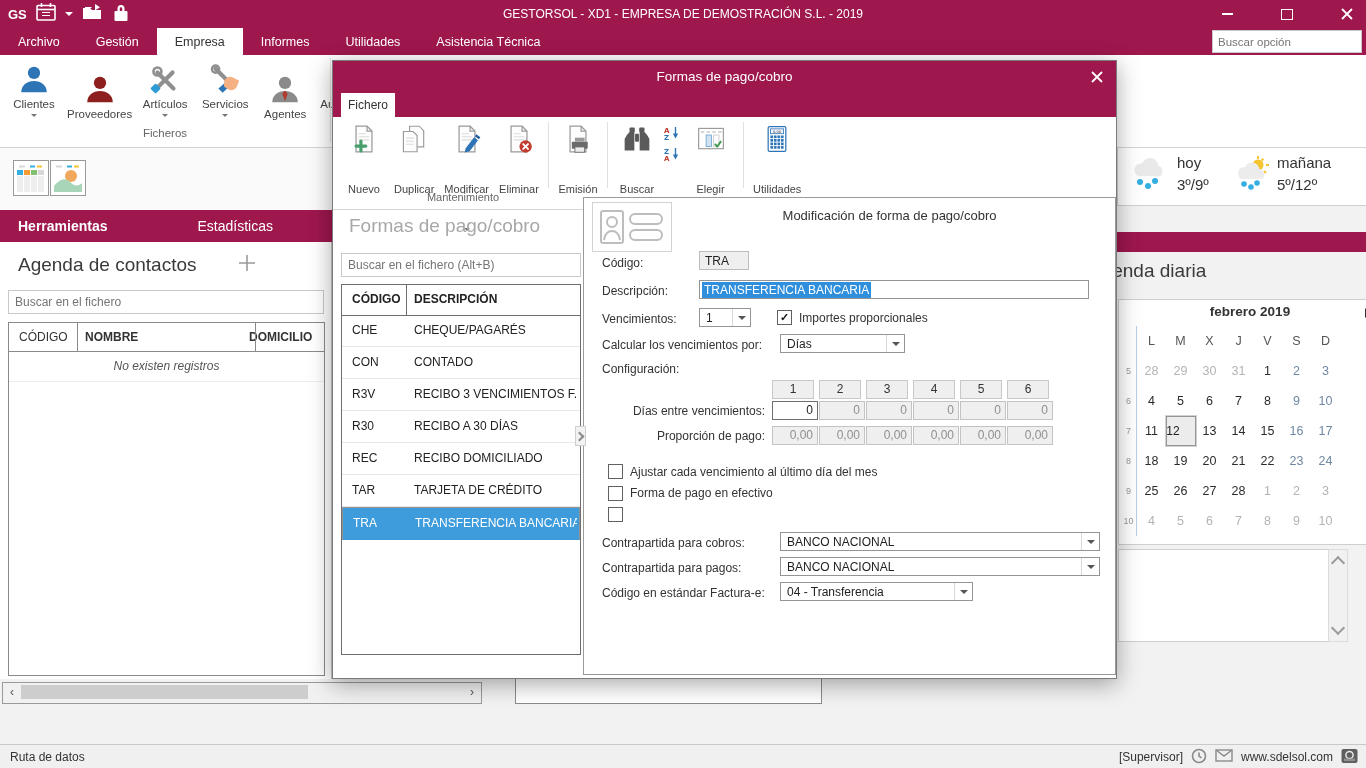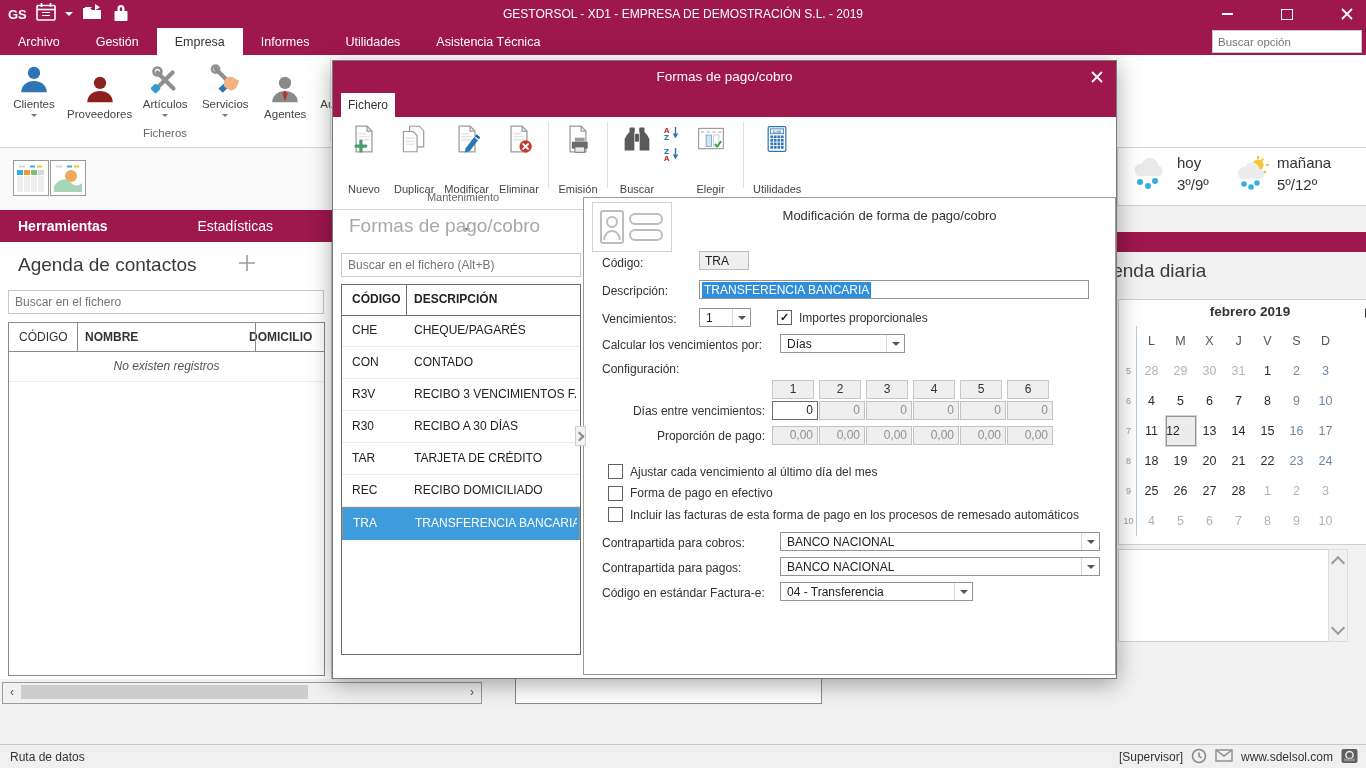--- a/index.html
+++ b/index.html
@@ -613,26 +613,26 @@
           </div>
           <div class="list-row">
             <span class="code">R3V</span>
             <span class="desc">RECIBO 3 VENCIMIENTOS F.FA</span>
           </div>
           <div class="list-row">
             <span class="code">R30</span>
             <span class="desc">RECIBO A 30 DÍAS</span>
           </div>
           <div class="list-row">
+            <span class="code">REC</span>
+            <span class="desc">RECIBO DOMICILIADO</span>
+          </div>
+          <div class="list-row">
             <span class="code">TAR</span>
             <span class="desc">TARJETA DE CRÉDITO</span>
-          </div>
-          <div class="list-row">
-            <span class="code">REC</span>
-            <span class="desc">RECIBO DOMICILIADO</span>
           </div>
           <div class="list-row sel">
             <span class="code">TRA</span>
             <span class="desc">TRANSFERENCIA BANCARIA</span>
           </div>
         </div>
     </div>
 
     <div class="form">
       <div class="expander">
@@ -710,21 +710,20 @@
           <div class="cb-row" style="top: 266px;">
             <span class="cb"></span>
             <span>Ajustar cada vencimiento al último día del mes</span>
           </div>
           <div class="cb-row" style="top: 287.5px;">
             <span class="cb"></span>
             <span>Forma de pago en efectivo</span>
           </div>
           <div class="cb-row" style="top: 309px;">
             <span class="cb"></span>
-            <span>Incluir las facturas de esta forma de pago en los procesos de remesado automáticos</span>
           </div>
         </div>
 
       <div class="f-label" style="left:18px;top:338px;">Contrapartida para cobros:</div>
       <div class="sel" style="left:196px;top:334px;width:290px;height:17px;position:absolute;">
         <span>BANCO NACIONAL</span>
           <span class="car"></span>
       </div>
 
       <div class="f-label" style="left:18px;top:363px;">Contrapartida para pagos:</div>

